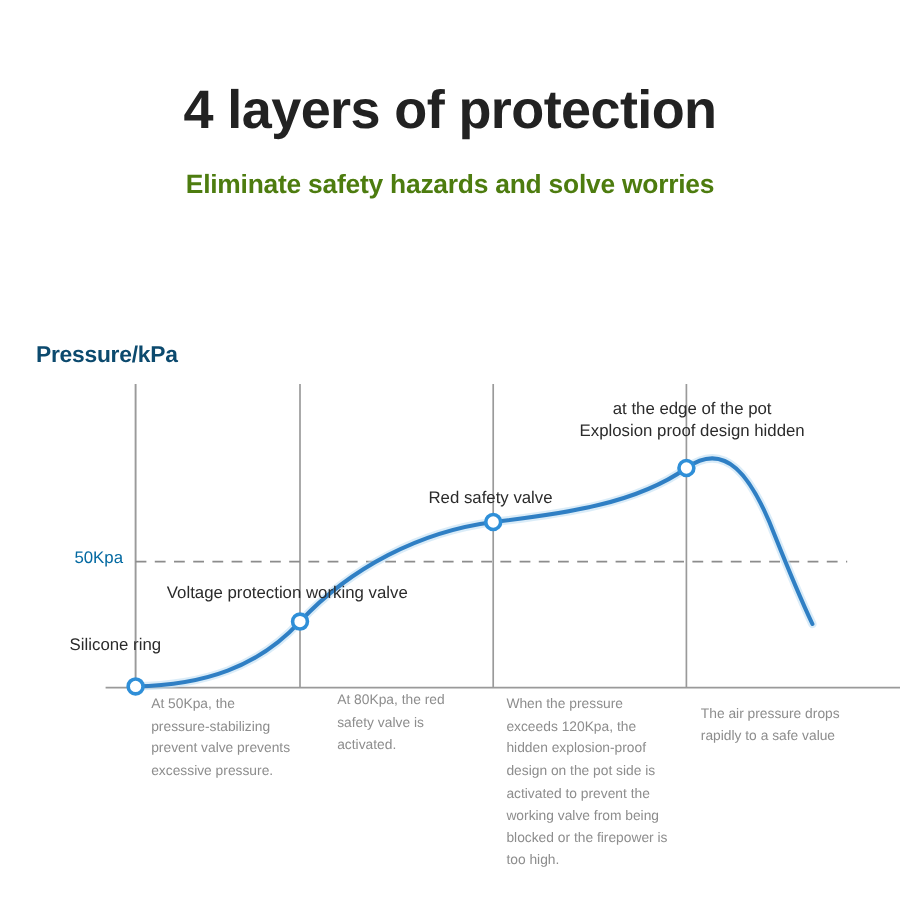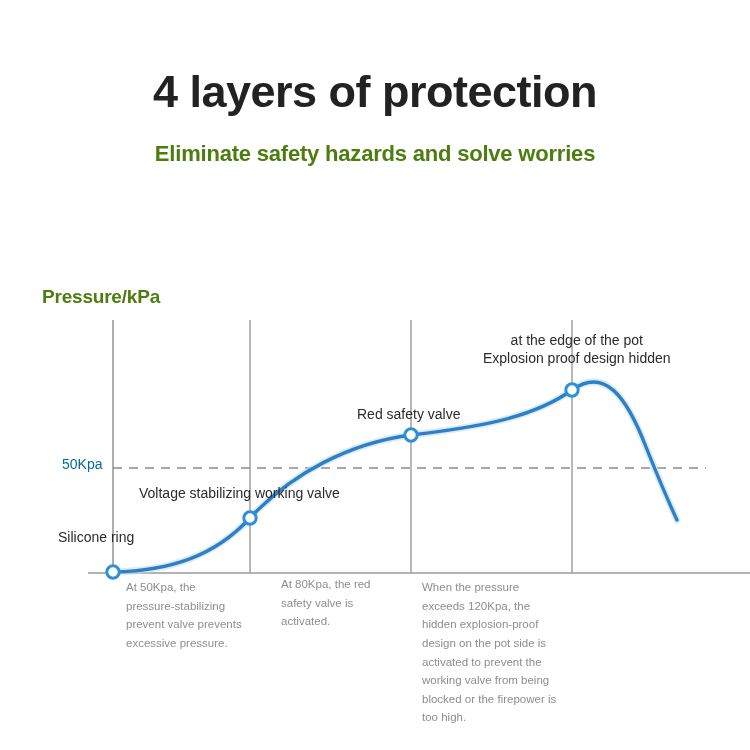--- a/index.html
+++ b/index.html
@@ -58,25 +58,25 @@
     width: 750px;
     height: 750px;
   }
   .chart-svg {
     position: absolute;
     left: 0;
     top: 0;
   }
   .axis-title {
     position: absolute;
-    left: 42px;
+    left: 30px;
     top: 286px;
     font-size: 19px;
     font-weight: 700;
-    color: #4d7c0f;
+    color: #0c4a6e;
     letter-spacing: -0.2px;
     white-space: nowrap;
   }
   .ytick-label {
     position: absolute;
     left: 62px;
     top: 456px;
     font-size: 14px;
     color: #0369a1;
     white-space: nowrap;
@@ -154,30 +154,31 @@
                C 660 482, 670 505, 677 520" fill="none" stroke="#2f7fc4" stroke-width="3.4" stroke-linecap="round" stroke-linejoin="round"></path>
 
       <circle cx="113" cy="572" r="6.2" fill="#ffffff" stroke="#2f8fd8" stroke-width="3"></circle>
       <circle cx="250" cy="518" r="6.2" fill="#ffffff" stroke="#2f8fd8" stroke-width="3"></circle>
       <circle cx="411" cy="435" r="6.2" fill="#ffffff" stroke="#2f8fd8" stroke-width="3"></circle>
       <circle cx="572" cy="390" r="6.2" fill="#ffffff" stroke="#2f8fd8" stroke-width="3"></circle>
     </svg>
 
     <span class="annot annot-silicone">Silicone ring</span>
 
-    <span class="annot annot-voltage">Voltage stabilizing working valve</span>
+    <span class="annot annot-voltage">Voltage protection working valve</span>
 
     <span class="annot annot-red">Red safety valve</span>
 
     <div class="annot annot-explosion">
       <div>at the edge of the pot</div>
       <div>Explosion proof design hidden</div>
     </div>
 
     <div class="caption cap-1">At 50Kpa, the pressure-stabilizing prevent valve prevents excessive pressure.</div>
 
     <div class="caption cap-2">At 80Kpa, the red safety valve is activated.</div>
 
     <div class="caption cap-3">When the pressure exceeds 120Kpa, the hidden explosion-proof design on the pot side is activated to prevent the working valve from being blocked or the firepower is too high.</div>
 
+    <div class="caption cap-4">The air pressure drops rapidly to a safe value</div>
 
   </div>
 </div>
 
 </body></html>

